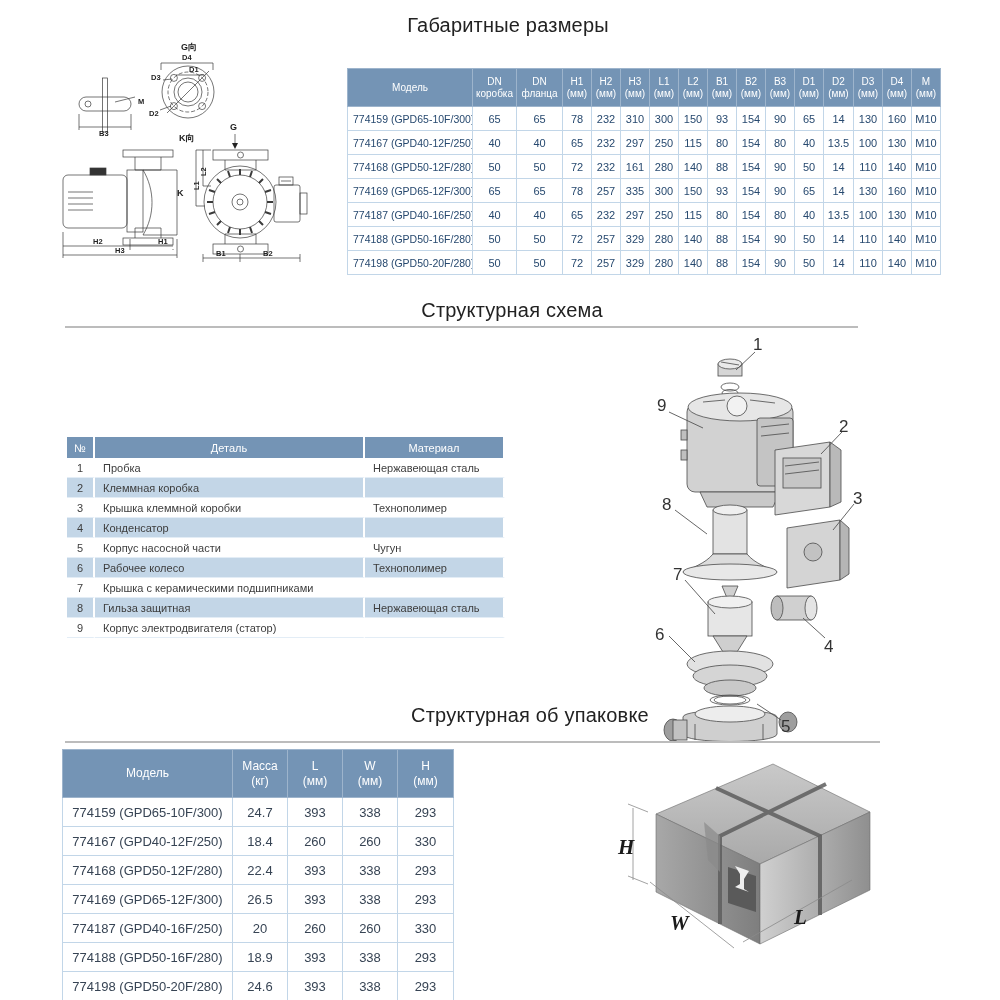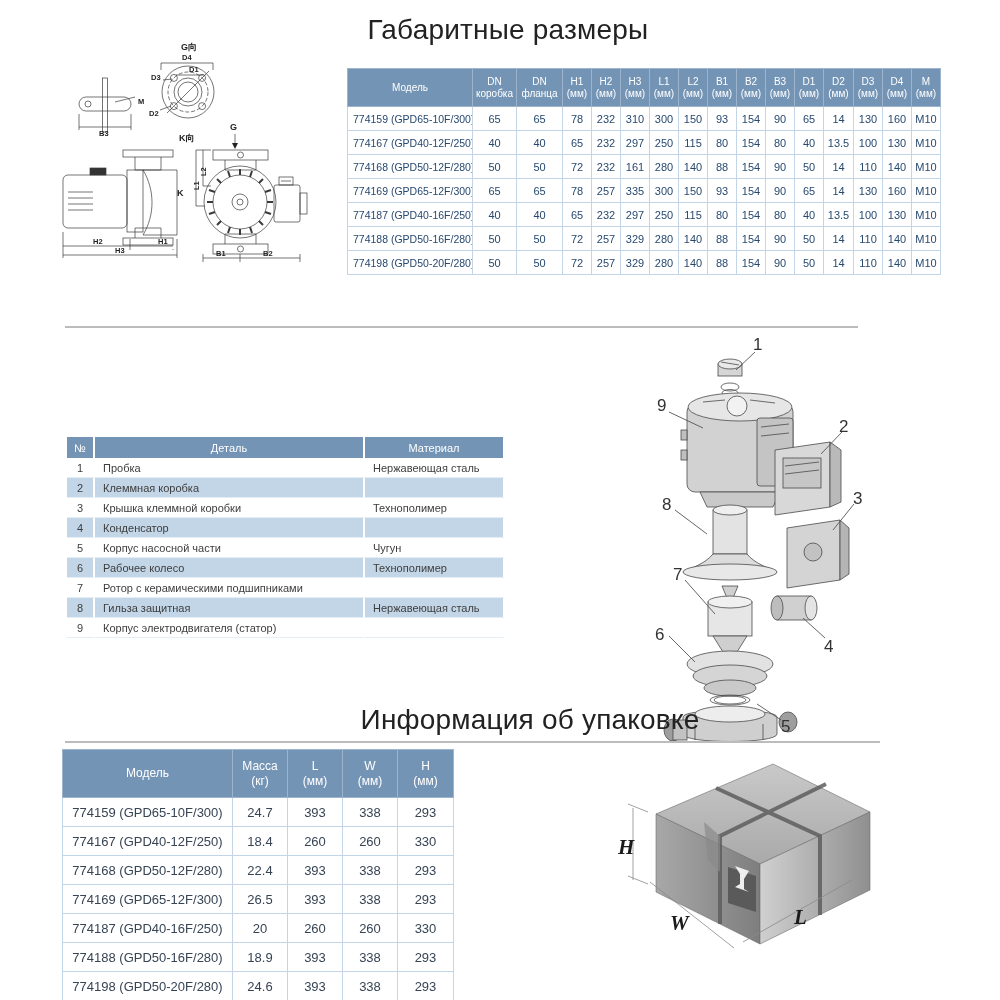--- a/index.html
+++ b/index.html
@@ -1,19 +1,19 @@
 <!DOCTYPE html>
 <html><head>
 <meta charset="utf-8">
 <style>
   html,body{margin:0;padding:0;background:#fff;}
   .page{position:relative;width:1000px;height:1000px;background:#fff;overflow:hidden;
         font-family:"Liberation Sans",sans-serif;}
   .abs{position:absolute;}
-  .sec-title{font-size:28px;color:#222;letter-spacing:.2px;white-space:nowrap;
+  .sec-title{font-size:20px;color:#222;letter-spacing:.2px;white-space:nowrap;
              transform:translateX(-50%);}
   .rule{height:2px;background:#bcbcbc;}
 
   
   table{border-collapse:collapse;table-layout:fixed;}
   th{font-weight:normal;}
   .dims{width:593px;font-size:11px;color:#27496f;}
   .dims th{background:#7494b5;color:#fff;font-size:10px;border:1px solid #9db4cc;
            height:37px;padding:0;vertical-align:middle;}
   .dims td{border:1px solid #c2d6e8;text-align:center;height:23px;padding:0;
@@ -363,20 +363,21 @@
           <td>90</td>
           <td>50</td>
           <td>14</td>
           <td>110</td>
           <td>140</td>
           <td>M10</td>
         </tr>
       </tbody>
   </table>
 
+  <div class="abs sec-title" style="left:512px;top:299px;">Структурная схема</div>
   <div class="abs rule" style="left:65px;top:326px;width:793px;"></div>
 
   <table class="parts abs" style="left:67px;top:437px;">
     <colgroup>
         <col style="width:28px">
         <col style="width:270px">
         <col style="width:140px">
       </colgroup>
     <thead>
       <tr>
@@ -411,21 +412,21 @@
           <td>Корпус насосной части</td>
           <td>Чугун</td>
         </tr>
         <tr>
           <td>6</td>
           <td>Рабочее колесо</td>
           <td>Технополимер</td>
         </tr>
         <tr>
           <td>7</td>
-          <td>Ротор с керамическими подшипниками</td>
+          <td>Крышка с керамическими подшипниками</td>
           <td></td>
         </tr>
         <tr>
           <td>8</td>
           <td>Гильза защитная</td>
           <td>Нержавеющая сталь</td>
         </tr>
         <tr>
           <td>9</td>
           <td>Корпус электродвигателя (статор)</td>
@@ -510,21 +511,21 @@
     <text x="214" y="100" class="numlbl">2</text>
     <text x="228" y="172" class="numlbl">3</text>
     <text x="199" y="320" class="numlbl">4</text>
     <text x="156" y="400" class="numlbl">5</text>
     <text x="30" y="308" class="numlbl">6</text>
     <text x="48" y="248" class="numlbl">7</text>
     <text x="37" y="178" class="numlbl">8</text>
     <text x="32" y="79" class="numlbl">9</text>
   </svg>
 
-  <div class="abs sec-title" style="left:530px;top:704px;">Информация об упаковке</div>
+  <div class="abs sec-title" style="left:530px;top:704px;">Структурная об упаковке</div>
   <div class="abs rule" style="left:65px;top:741px;width:815px;"></div>
 
   <table class="pack abs" style="left:62px;top:749px;">
     <colgroup>
         <col style="width:170px">
         <col style="width:55px">
         <col style="width:55px">
         <col style="width:55px">
         <col style="width:56px">
       </colgroup>

